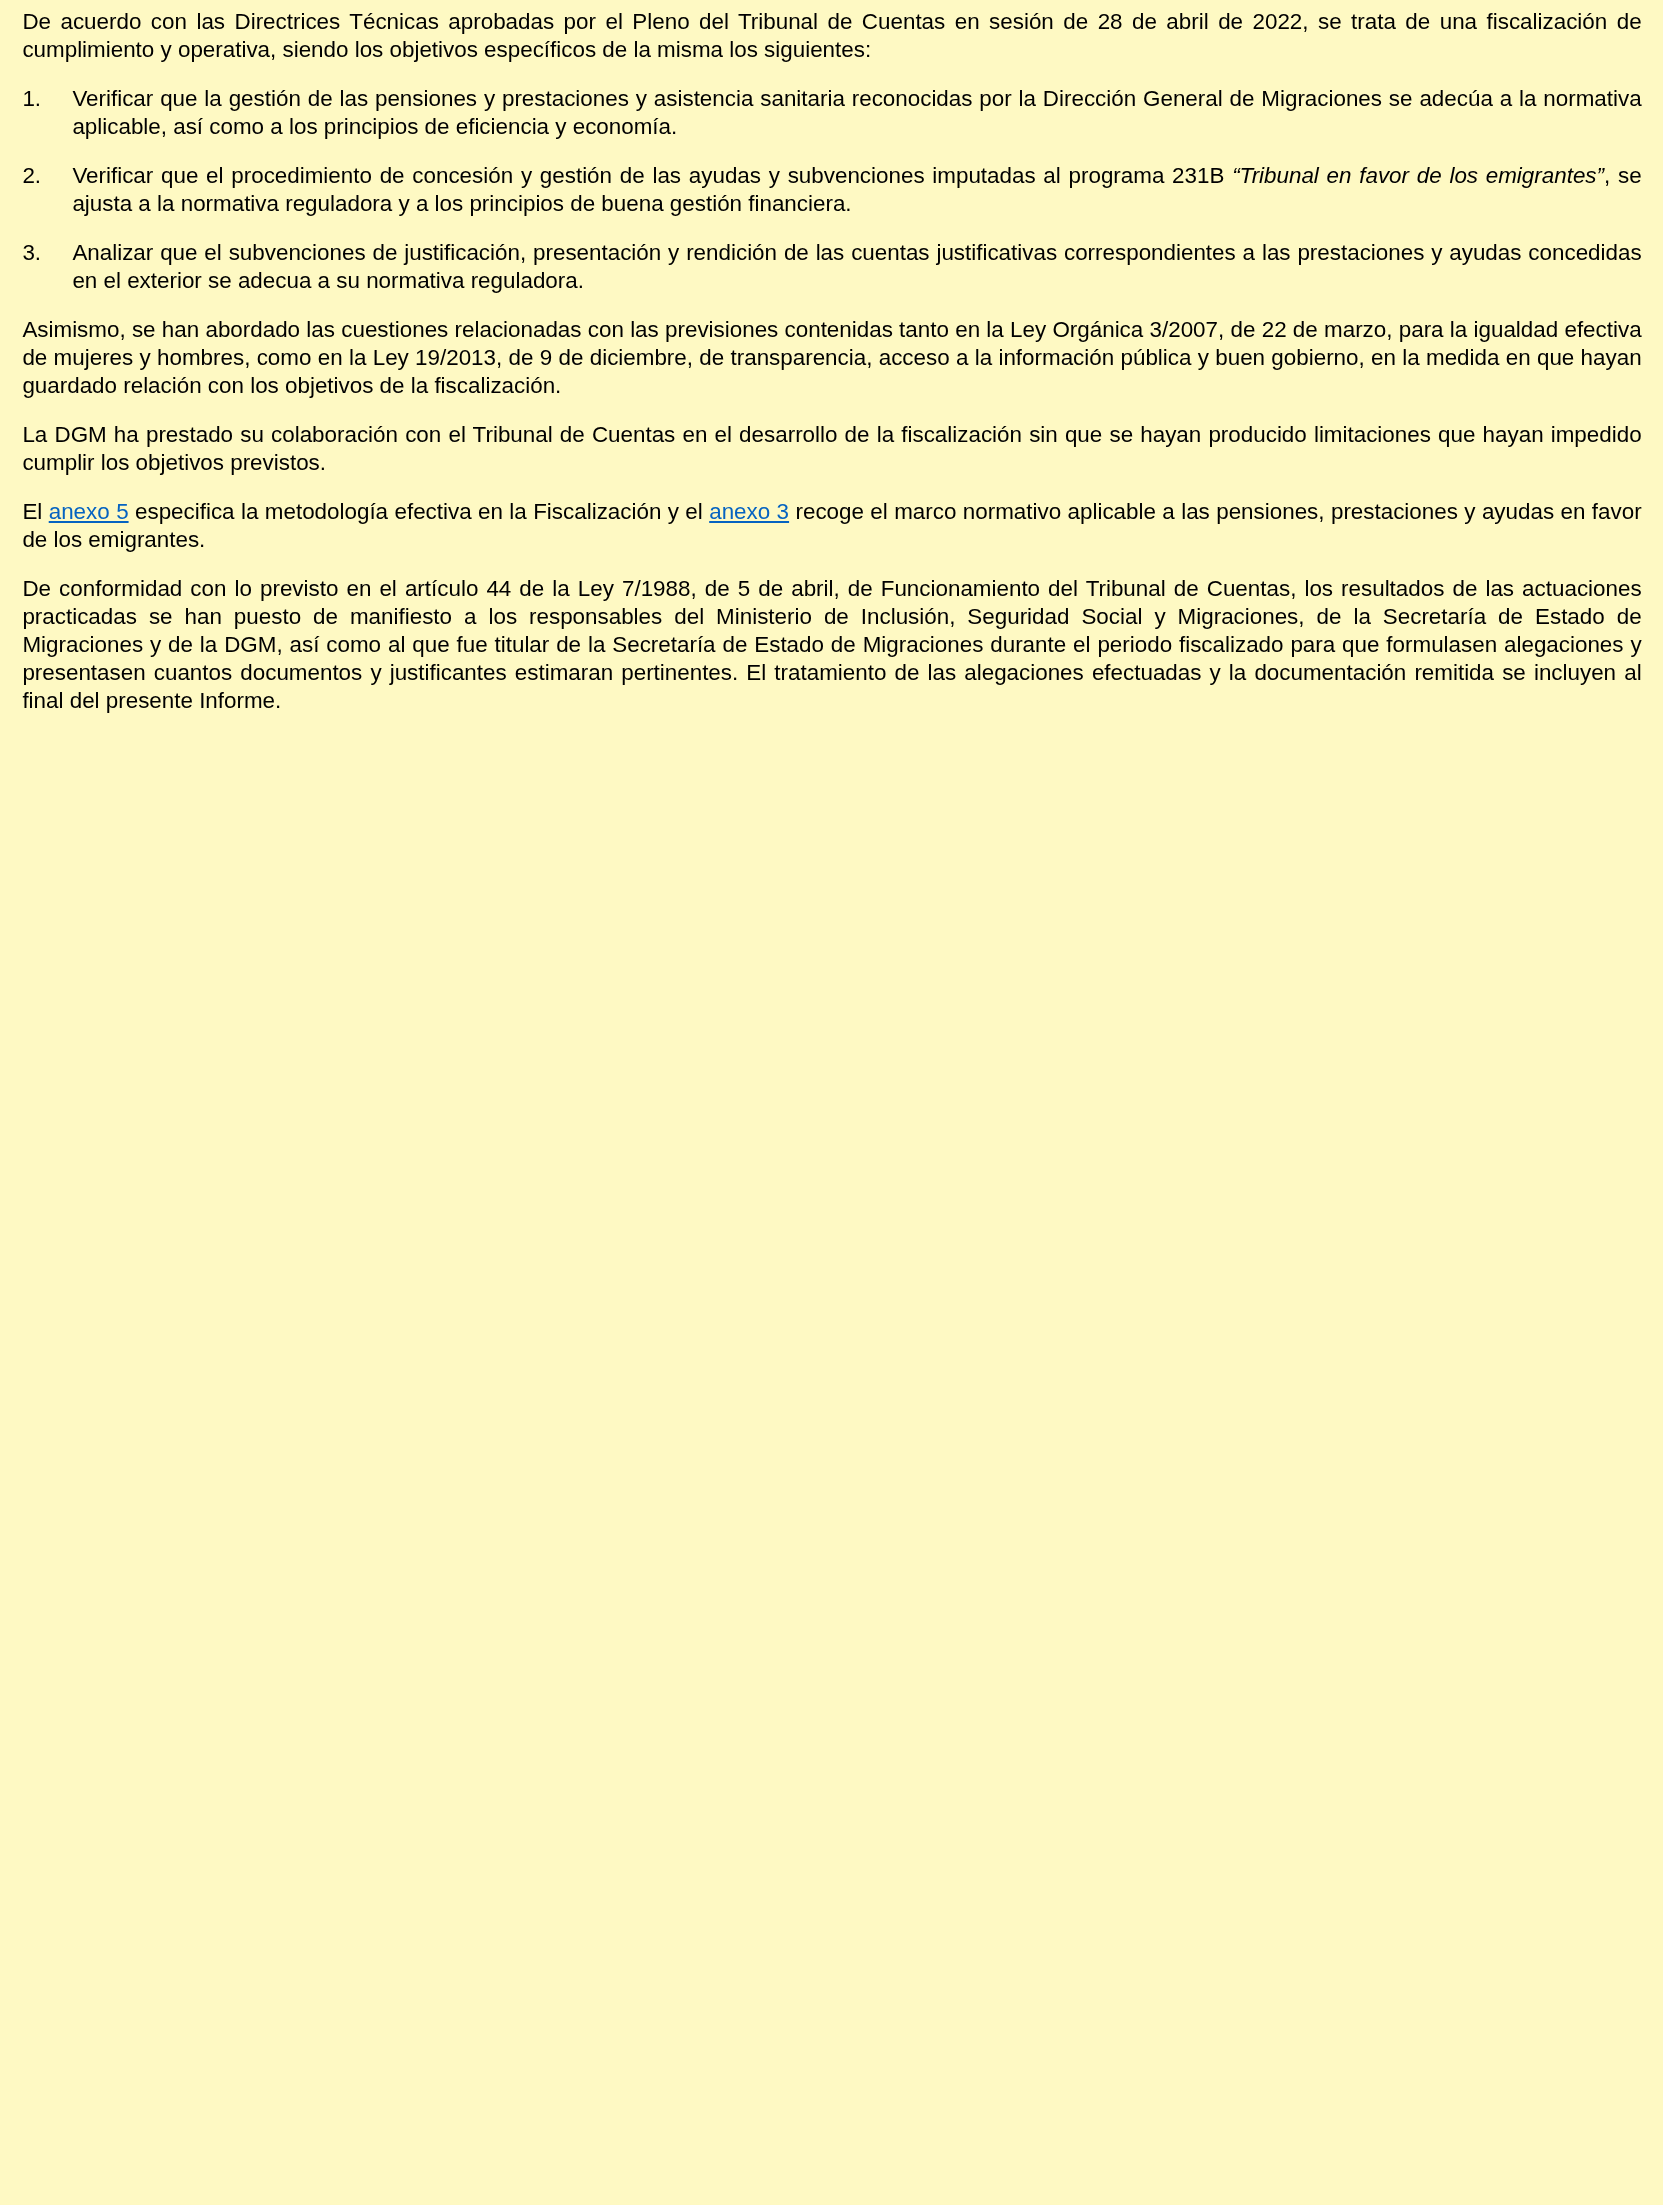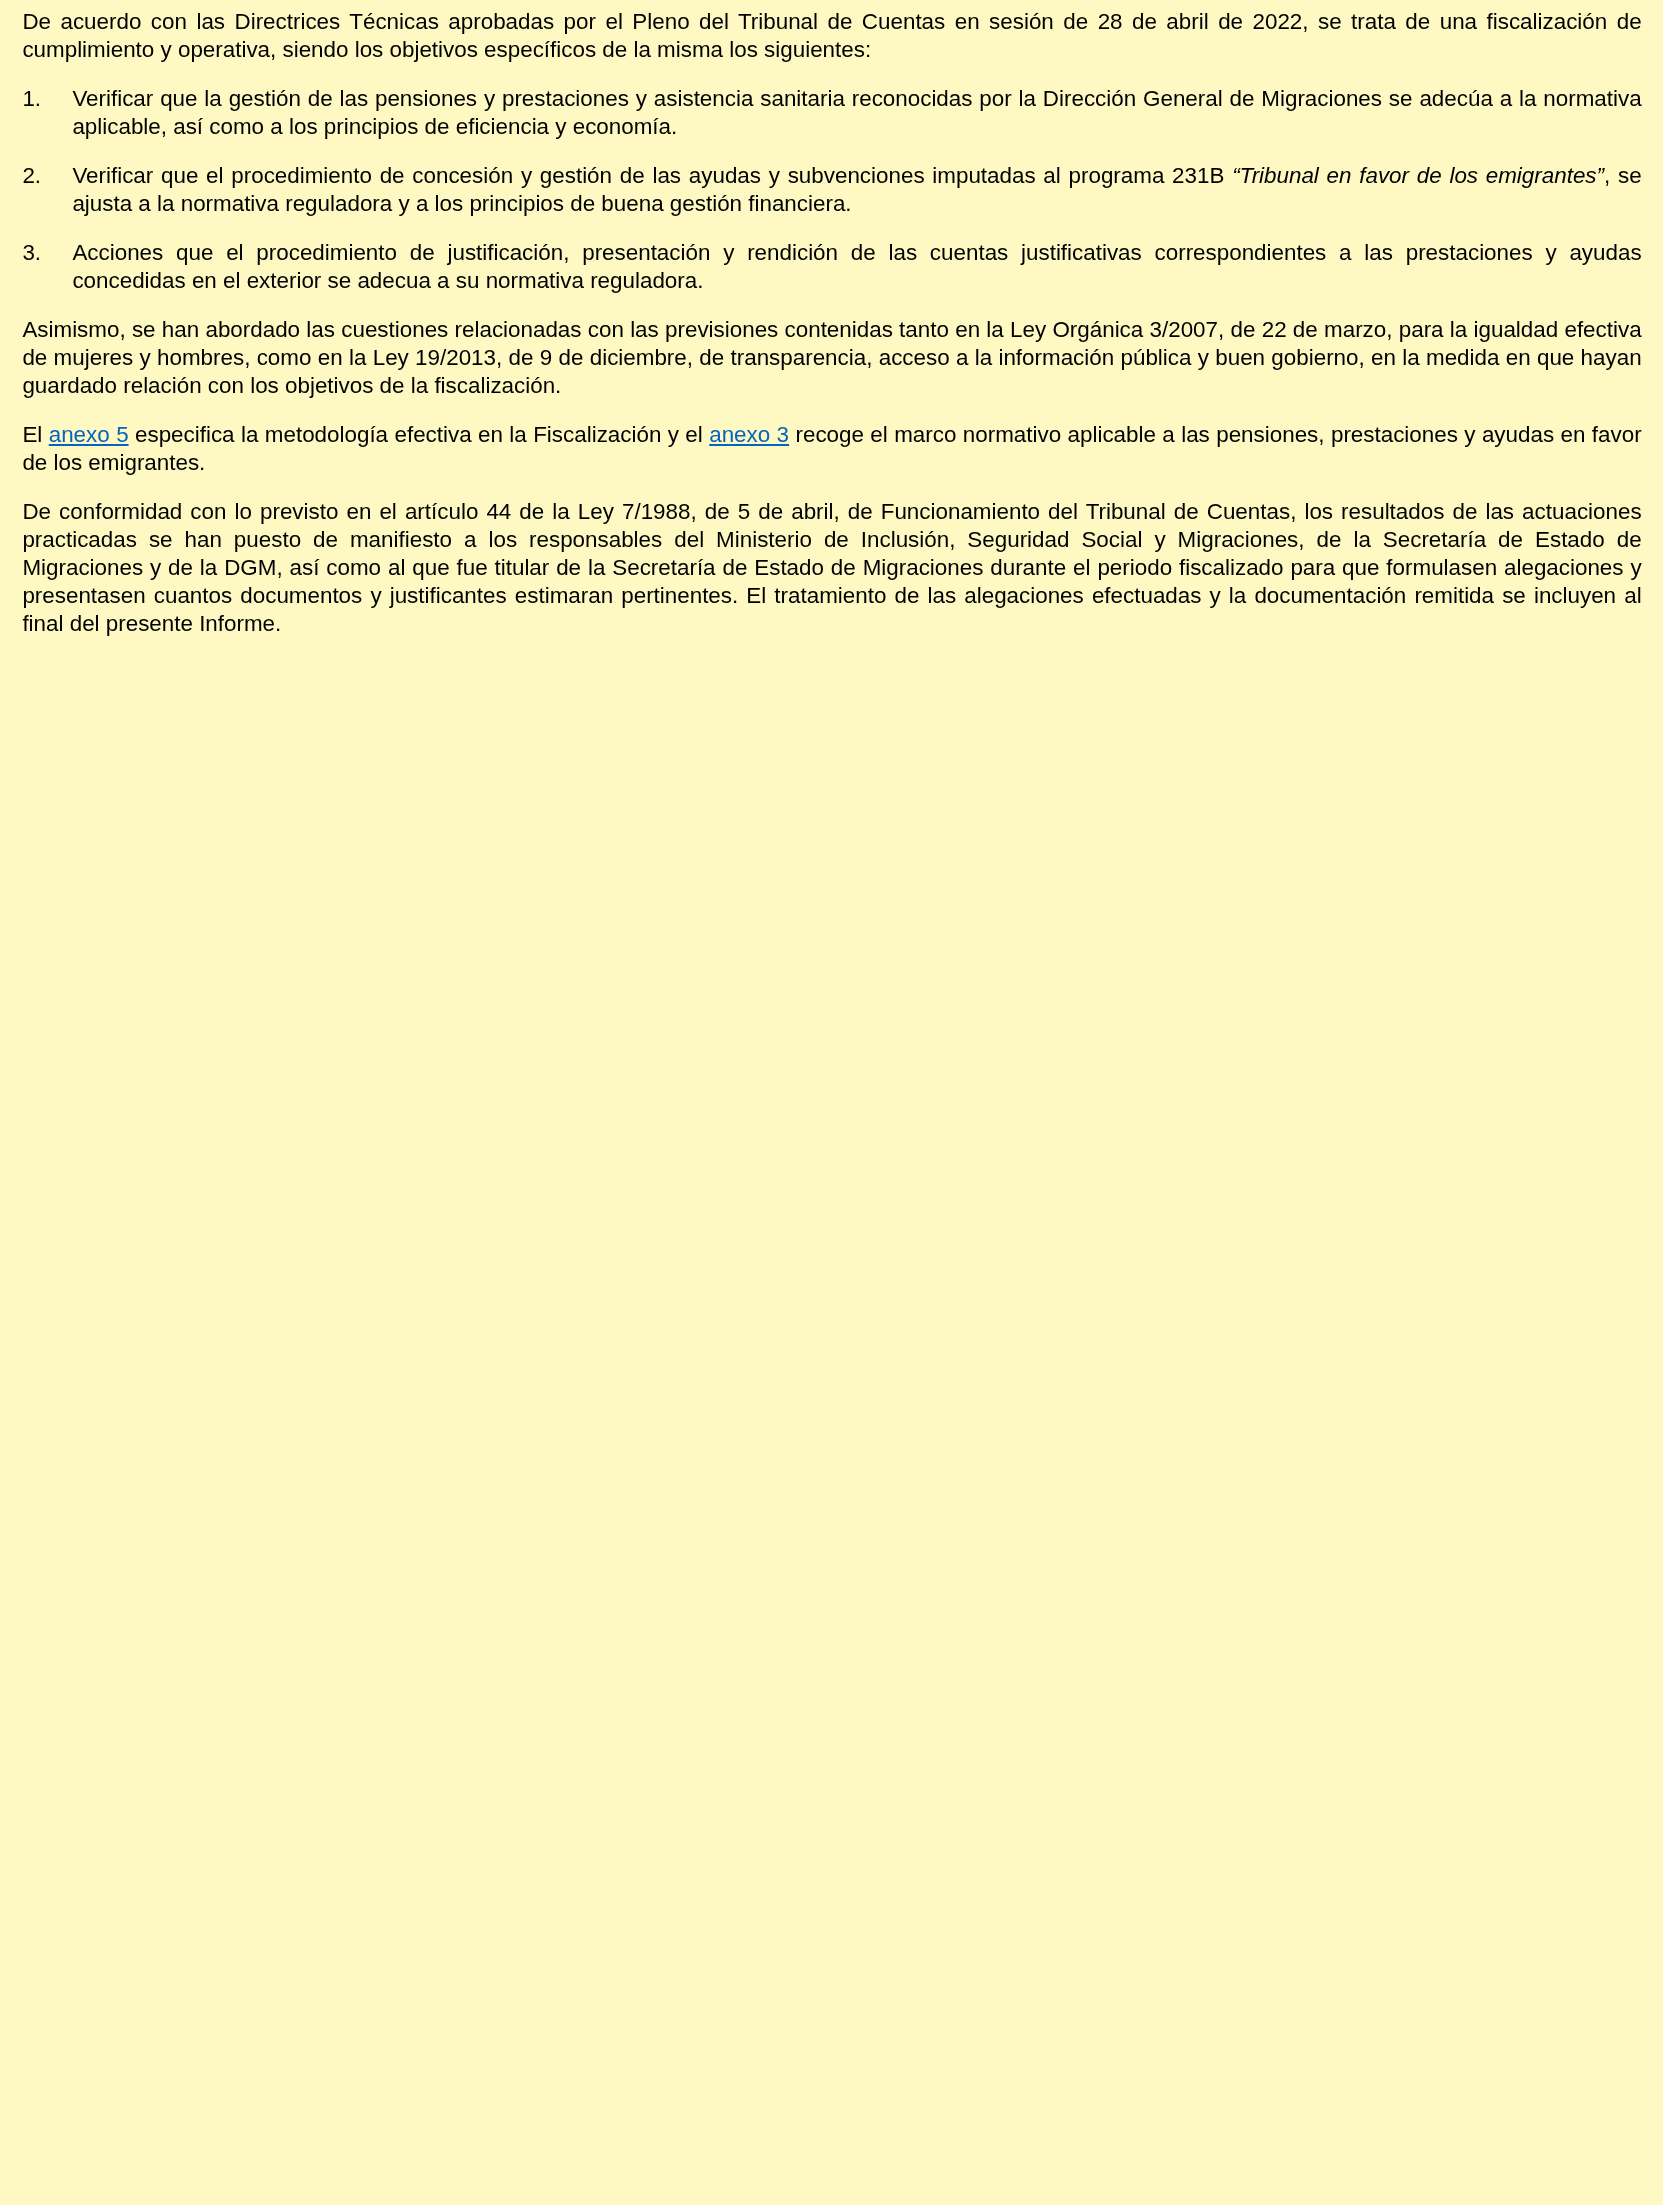--- a/index.html
+++ b/index.html
@@ -64,20 +64,21 @@
       <div class="list-item">
         <span class="list-num">1.</span>
         <div class="list-text"><span class="">Verificar que la gestión de las pensiones y prestaciones y asistencia sanitaria reconocidas por la Dirección General de Migraciones se adecúa a la normativa aplicable, así como a los principios de eficiencia y economía.</span></div>
       </div>
       <div class="list-item">
         <span class="list-num">2.</span>
         <div class="list-text"><span class="">Verificar que el procedimiento de concesión y gestión de las ayudas y subvenciones imputadas al programa 231B </span><span class="italic">“Tribunal en favor de los emigrantes”</span><span class="">, se ajusta a la normativa reguladora y a los principios de buena gestión financiera.</span></div>
       </div>
       <div class="list-item">
         <span class="list-num">3.</span>
-        <div class="list-text"><span class="">Acciones que el procedimiento de justificación, presentación y rendición de las cuentas justificativas correspondientes a las prestaciones y ayudas concedidas en el exterior se adecua a su normativa reguladora.</span></div>
+        <div class="list-text"><span class="">Analizar que el subvenciones de justificación, presentación y rendición de las cuentas justificativas correspondientes a las prestaciones y ayudas concedidas en el exterior se adecua a su normativa reguladora.</span></div>
       </div>
       <p class="para"><span class="">Asimismo, se han abordado las cuestiones relacionadas con las previsiones contenidas tanto en la Ley Orgánica 3/2007, de 22 de marzo, para la igualdad efectiva de mujeres y hombres, como en la Ley 19/2013, de 9 de diciembre, de transparencia, acceso a la información pública y buen gobierno, en la medida en que hayan guardado relación con los objetivos de la fiscalización.</span></p>
+      <p class="para"><span class="">La DGM ha prestado su colaboración con el Tribunal de Cuentas en el desarrollo de la fiscalización sin que se hayan producido limitaciones que hayan impedido cumplir los objetivos previstos.</span></p>
       <p class="para"><span class="">El </span><a href="#" class="doc-link">anexo 5</a><span class=""> especifica la metodología efectiva en la Fiscalización y el </span><a href="#" class="doc-link">anexo 3</a><span class=""> recoge el marco normativo aplicable a las pensiones, prestaciones y ayudas en favor de los emigrantes.</span></p>
       <p class="para"><span class="">De conformidad con lo previsto en el artículo 44 de la Ley 7/1988, de 5 de abril, de Funcionamiento del Tribunal de Cuentas, los resultados de las actuaciones practicadas se han puesto de manifiesto a los responsables del Ministerio de Inclusión, Seguridad Social y Migraciones, de la Secretaría de Estado de Migraciones y de la DGM, así como al que fue titular de la Secretaría de Estado de Migraciones durante el periodo fiscalizado para que formulasen alegaciones y presentasen cuantos documentos y justificantes estimaran pertinentes. El tratamiento de las alegaciones efectuadas y la documentación remitida se incluyen al final del presente Informe.</span></p>
     </section>
 </main>
 
 
 </body></html>

